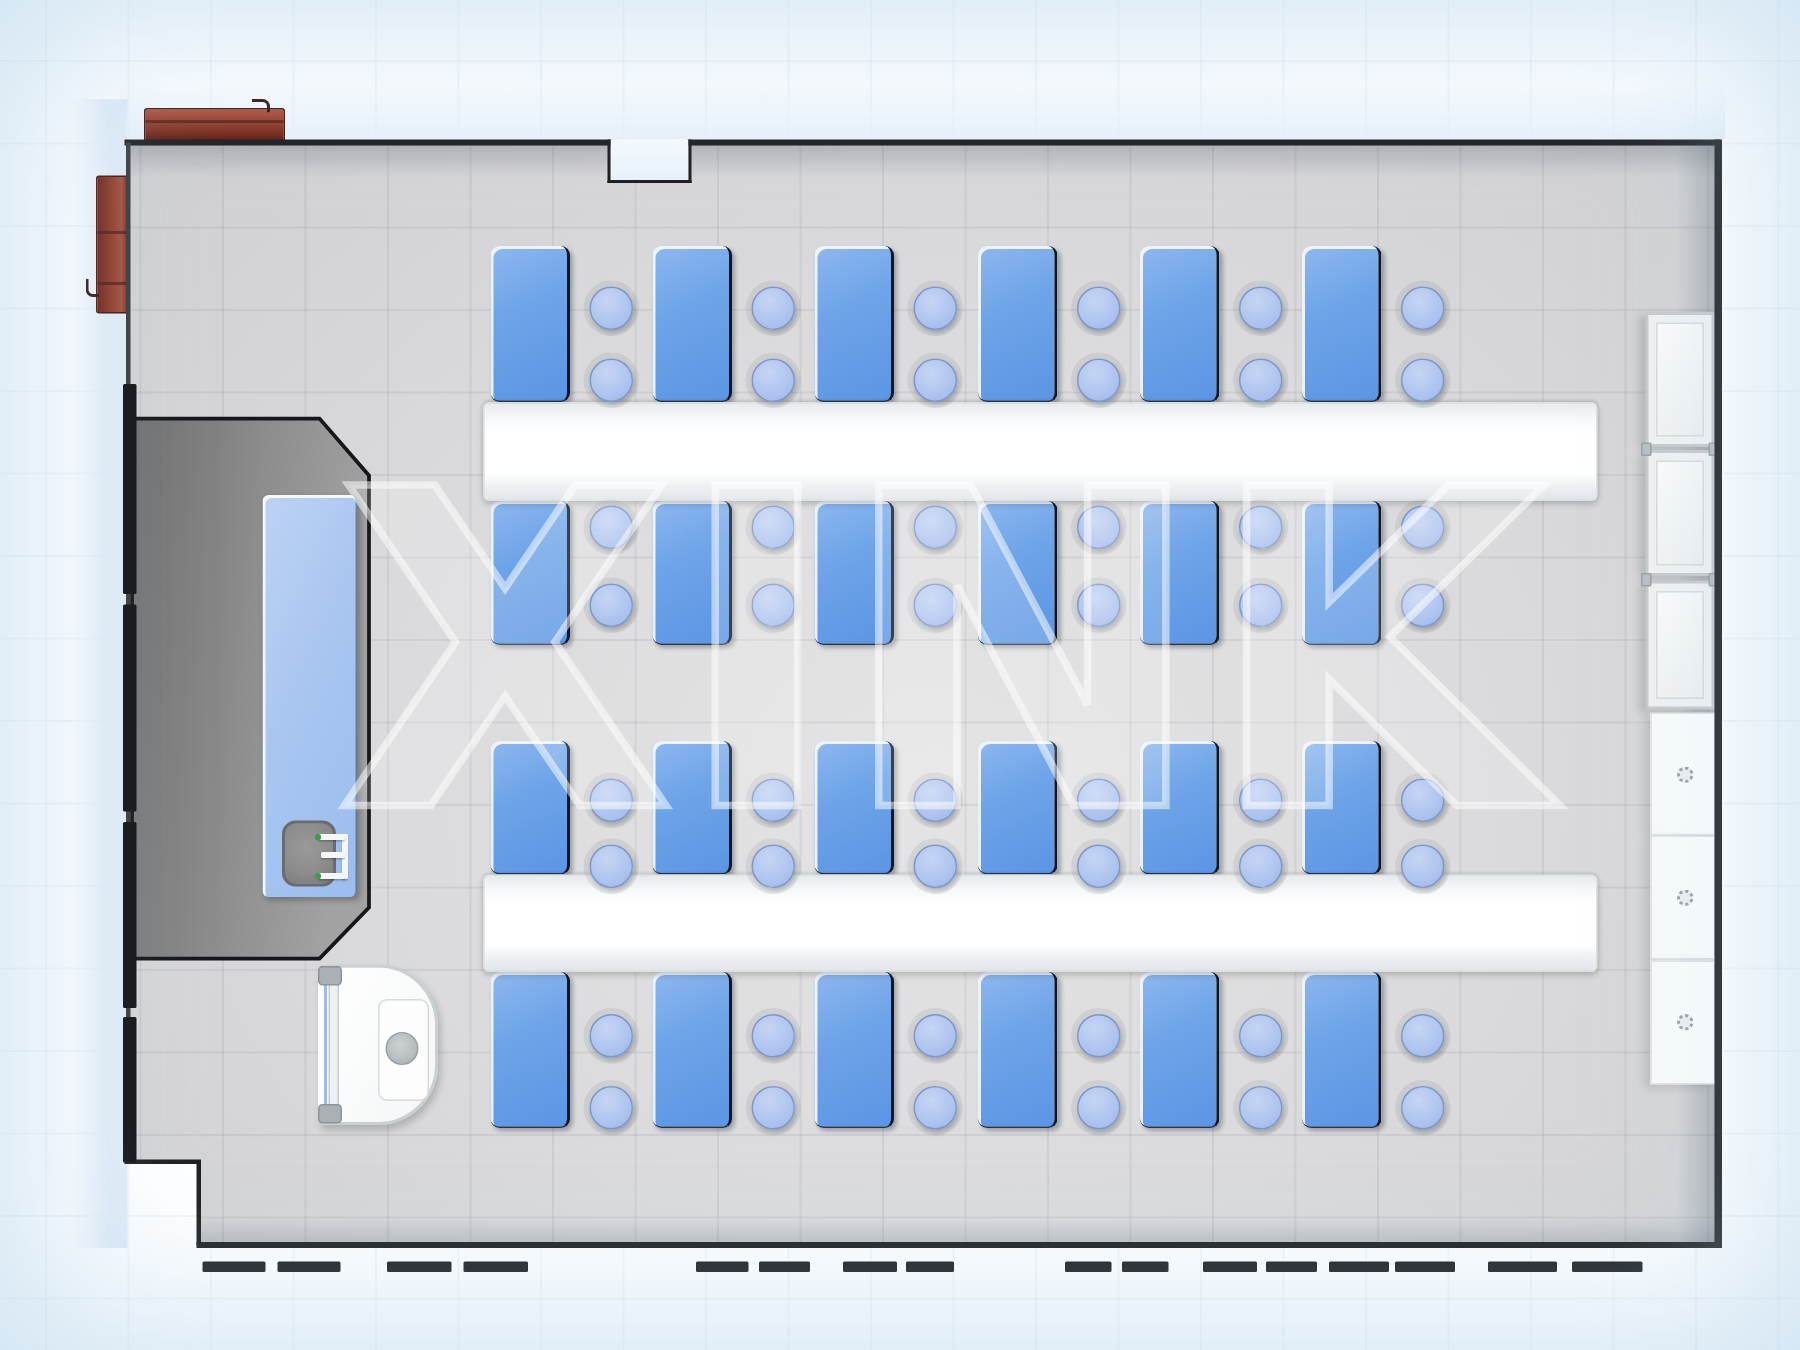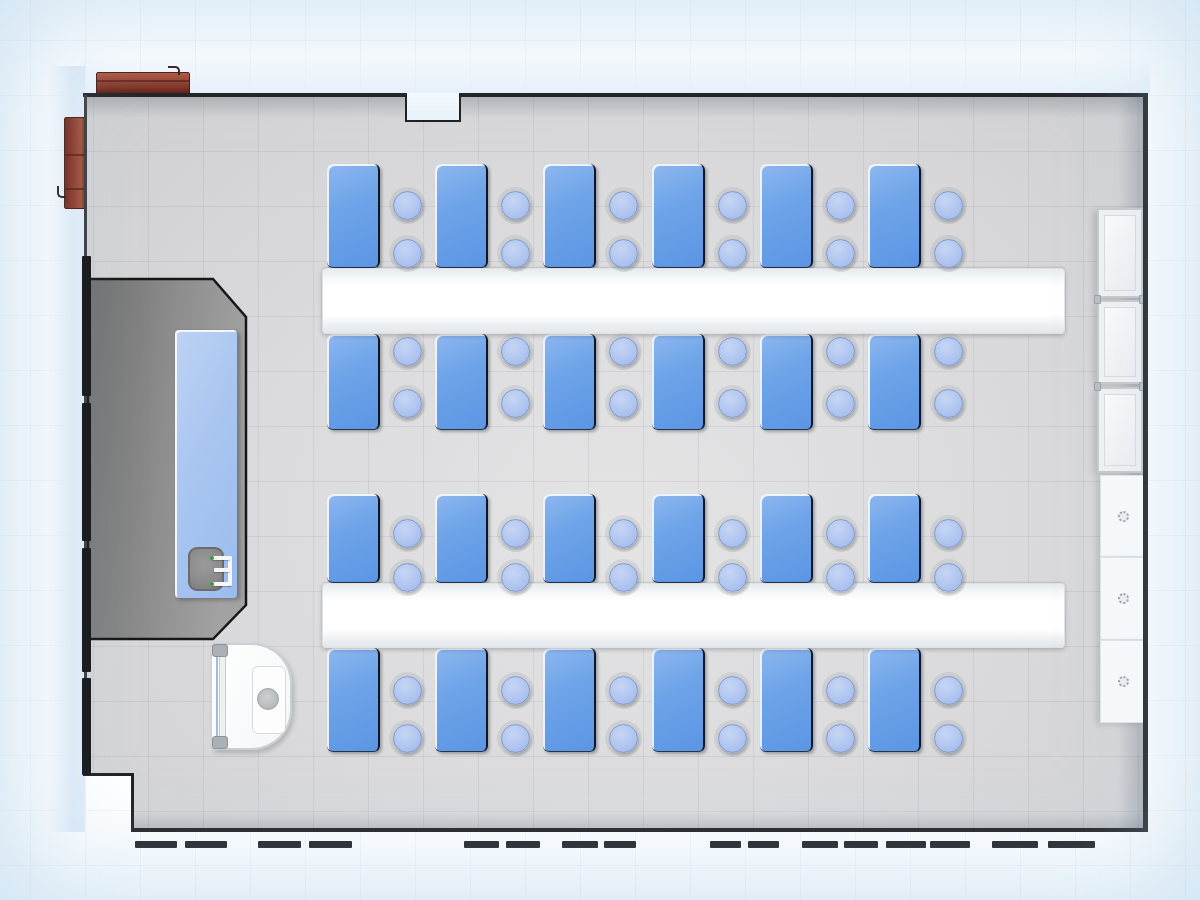--- a/index.html
+++ b/index.html
@@ -287,15 +287,16 @@
       <div class="win-dash" style="left: 710px; top: 841px; width: 31px; height: 7px;"></div>
       <div class="win-dash" style="left: 748px; top: 841px; width: 31px; height: 7px;"></div>
       <div class="win-dash" style="left: 802px; top: 841px; width: 36px; height: 7px;"></div>
       <div class="win-dash" style="left: 844px; top: 841px; width: 34px; height: 7px;"></div>
       <div class="win-dash" style="left: 886px; top: 841px; width: 40px; height: 7px;"></div>
       <div class="win-dash" style="left: 930px; top: 841px; width: 40px; height: 7px;"></div>
       <div class="win-dash" style="left: 992px; top: 841px; width: 46px; height: 7px;"></div>
       <div class="win-dash" style="left: 1048px; top: 841px; width: 47px; height: 7px;"></div>
     </div>
 
+  <div class="watermark">XINK</div>
 
   <div class="vignette"></div>
 </div>
 
 </body></html>

